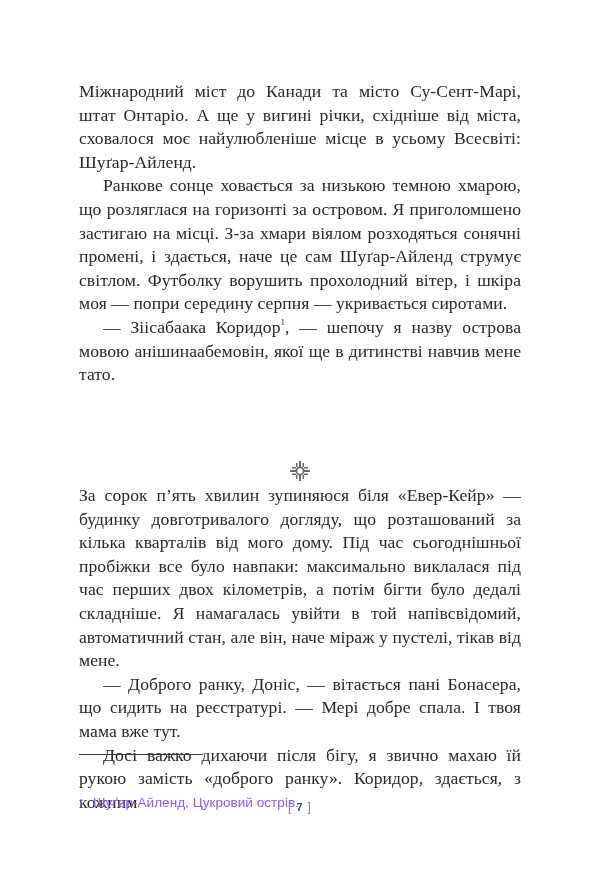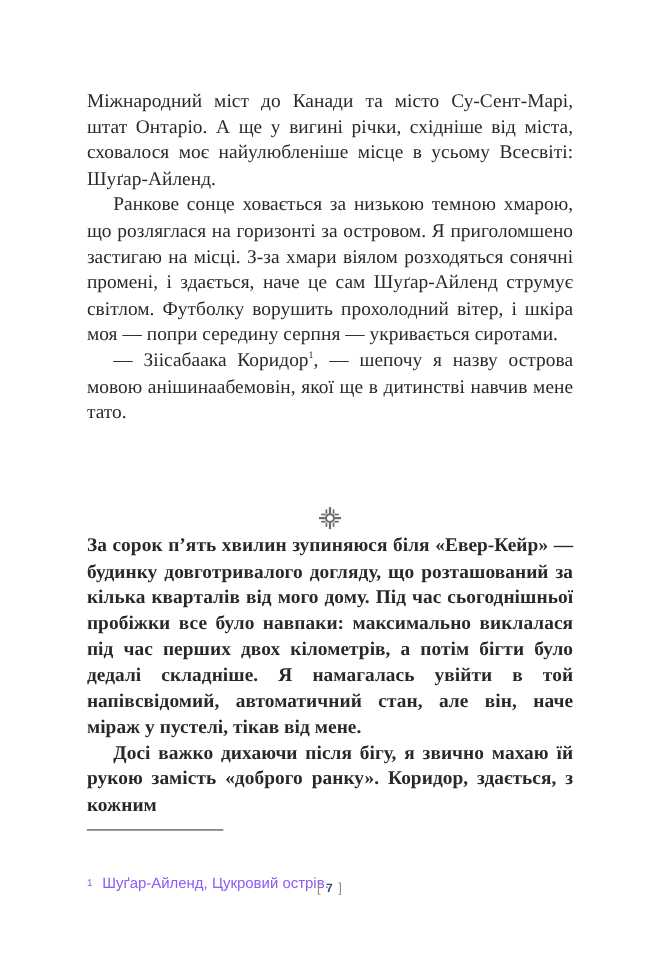--- a/index.html
+++ b/index.html
@@ -28,21 +28,21 @@
       left: 79px;
       width: 442px;
       font-family: "Liberation Serif", "DejaVu Serif", serif;
       font-size: 17.6px;
       line-height: 23.6px;
       text-align: justify;
       hyphens: manual;
       letter-spacing: 0.05px;
     }
     .section-1 { top: 80px; }
-    .section-2 { top: 484px; font-weight: bold; }
+    .section-2 { top: 484px; }
     .text-block p {
       margin: 0;
       text-indent: 24px;
     }
     .text-block p.no-indent {
       text-indent: 0;
     }
     sup.fn-ref {
       font-size: 9px;
       line-height: 0;
@@ -129,20 +129,21 @@
         <rect x="3" y="13.5" width="4" height="1.5"></rect>
         <rect x="15" y="7" width="4" height="1.5"></rect>
         <rect x="15" y="13.5" width="4" height="1.5"></rect>
       </g>
       <circle cx="11" cy="11" r="3.6" fill="none" stroke="#6b6b6b" stroke-width="1.8"></circle>
     </svg>
   </div>
 
   <div class="text-block section-2">
     <p class="no-indent">За сорок п’ять хвилин зупиняюся біля «Евер-Кейр» — будинку довготривалого догляду, що розташований за кілька кварталів від мого дому. Під час сьогоднішньої пробіжки все було навпаки: максимально виклалася під час перших двох кілометрів, а потім бігти було дедалі складніше. Я намагалась увійти в той напівсвідомий, автоматичний стан, але він, наче міраж у пустелі, тікав від мене.</p>
+    <p>— Доброго ранку, Доніс, — вітається пані Бонасера, що сидить на реєстратурі. — Мері добре спала. І твоя мама вже тут.</p>
     <p>Досі важко дихаючи після бігу, я звично махаю їй рукою замість «доброго ранку». Коридор, здається, з кожним</p>
   </div>
 
   <div class="footnote-rule"></div>
 
   <div class="footnote">
     <span class="fn-num">1</span><span>Шуґар-Айленд, Цукровий острів.</span>
   </div>
 
   <div class="page-number">

